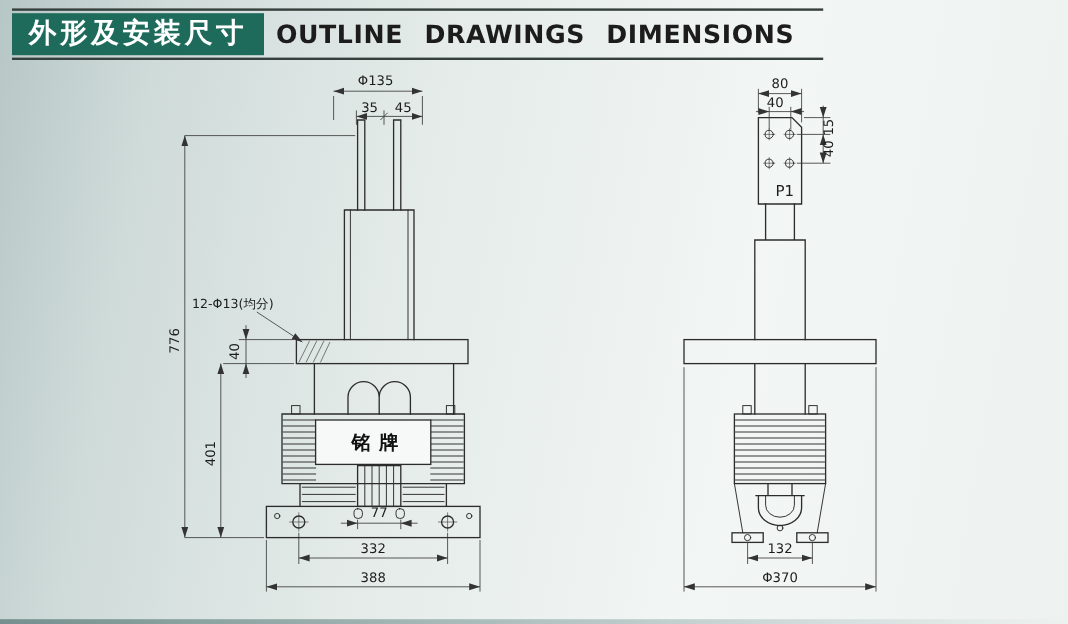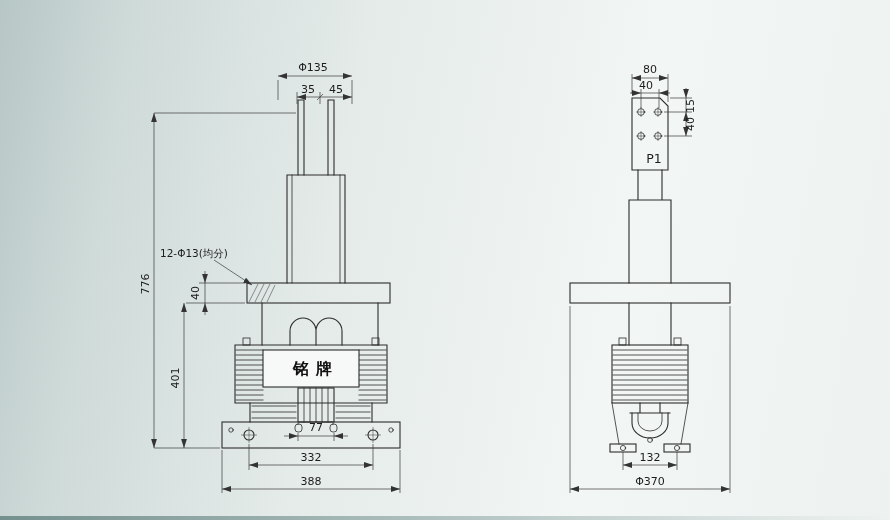--- a/index.html
+++ b/index.html
@@ -28,20 +28,24 @@
   .note{font-size:10.5px;}
   .p1{font-size:12.5px;}
   .np{font-family:"DejaVu Sans",sans-serif;font-size:16px;font-weight:bold;fill:#111;
       text-anchor:middle;letter-spacing:7px;}
 </style>
 </head>
 <body>
 
 <div class="page">
 
+  <div class="header">
+    <div class="title-badge" style="background: rgb(30, 107, 92);">外形及安装尺寸</div>
+    <div class="title-en">OUTLINE DRAWINGS DIMENSIONS</div>
+  </div>
 
   <svg class="drawing" width="890" height="520" viewBox="0 0 890 520">
     <defs>
       <marker id="aS" markerWidth="10" markerHeight="7" refX="1" refY="3.5" orient="auto" markerUnits="userSpaceOnUse">
         <path d="M10,0.6 L1,3.5 L10,6.4 Z" fill="#333"></path>
       </marker>
       <marker id="aE" markerWidth="10" markerHeight="7" refX="9" refY="3.5" orient="auto" markerUnits="userSpaceOnUse">
         <path d="M0,0.6 L9,3.5 L0,6.4 Z" fill="#333"></path>
       </marker>
     </defs>

